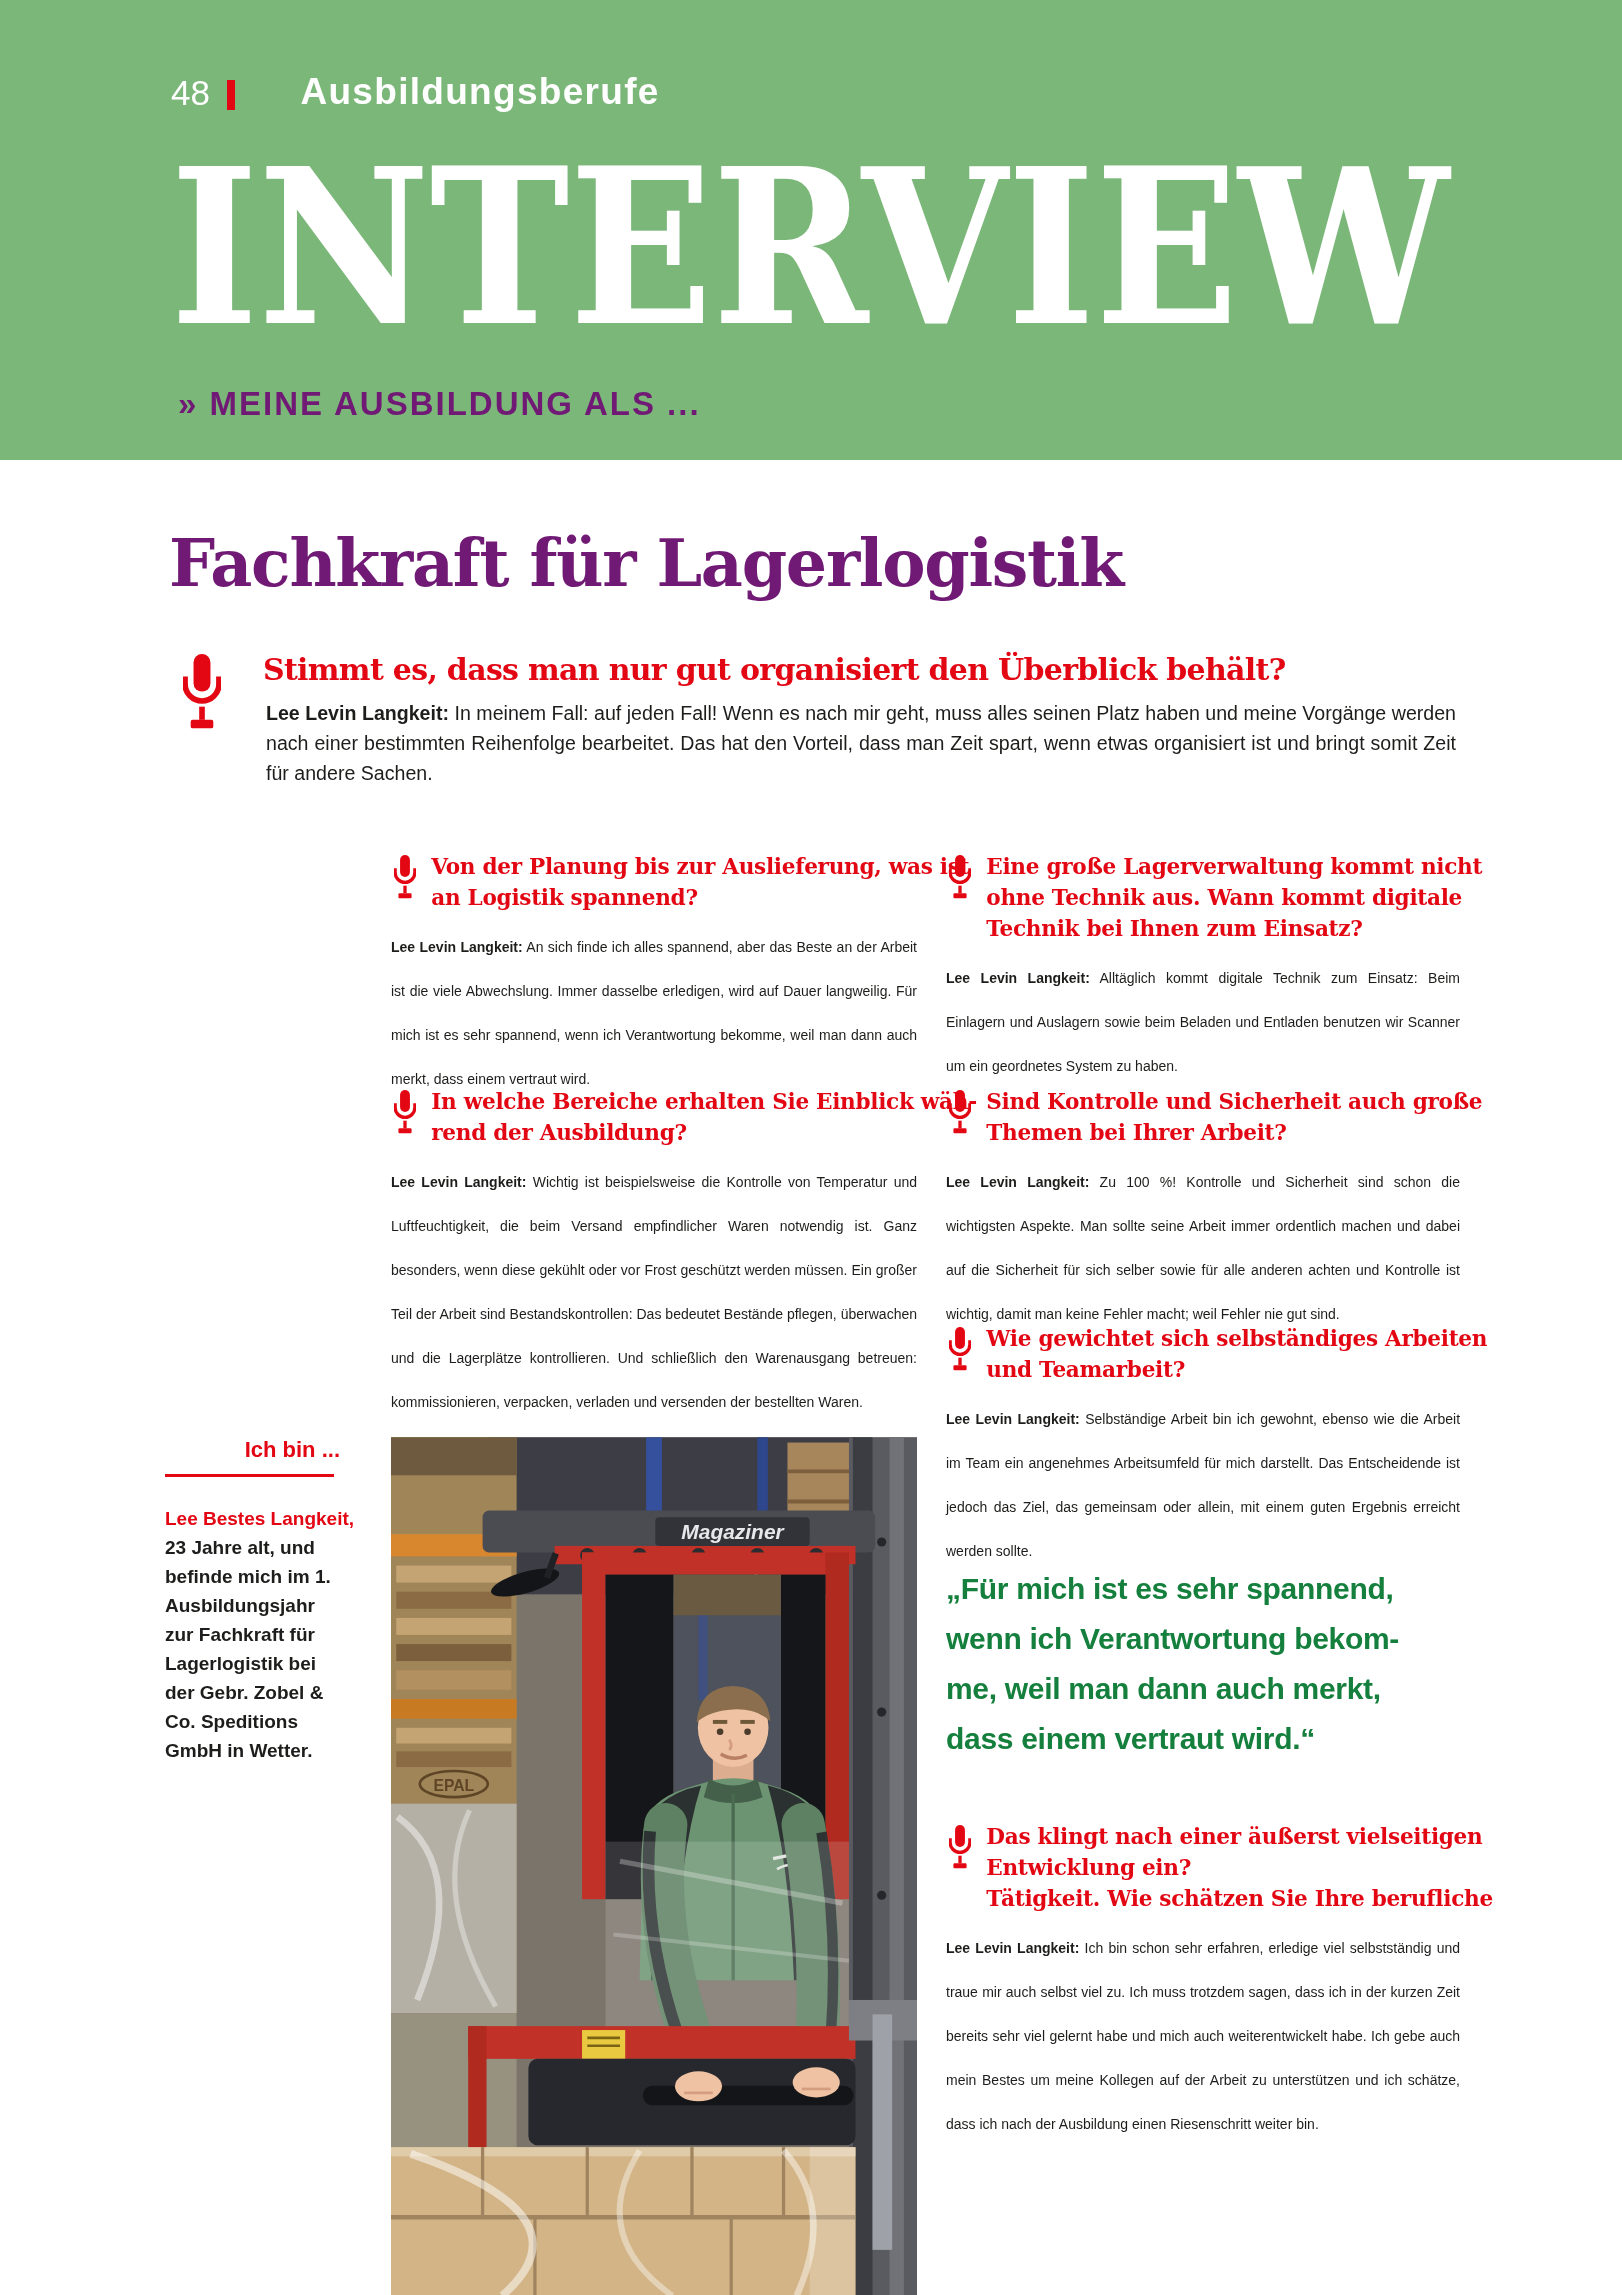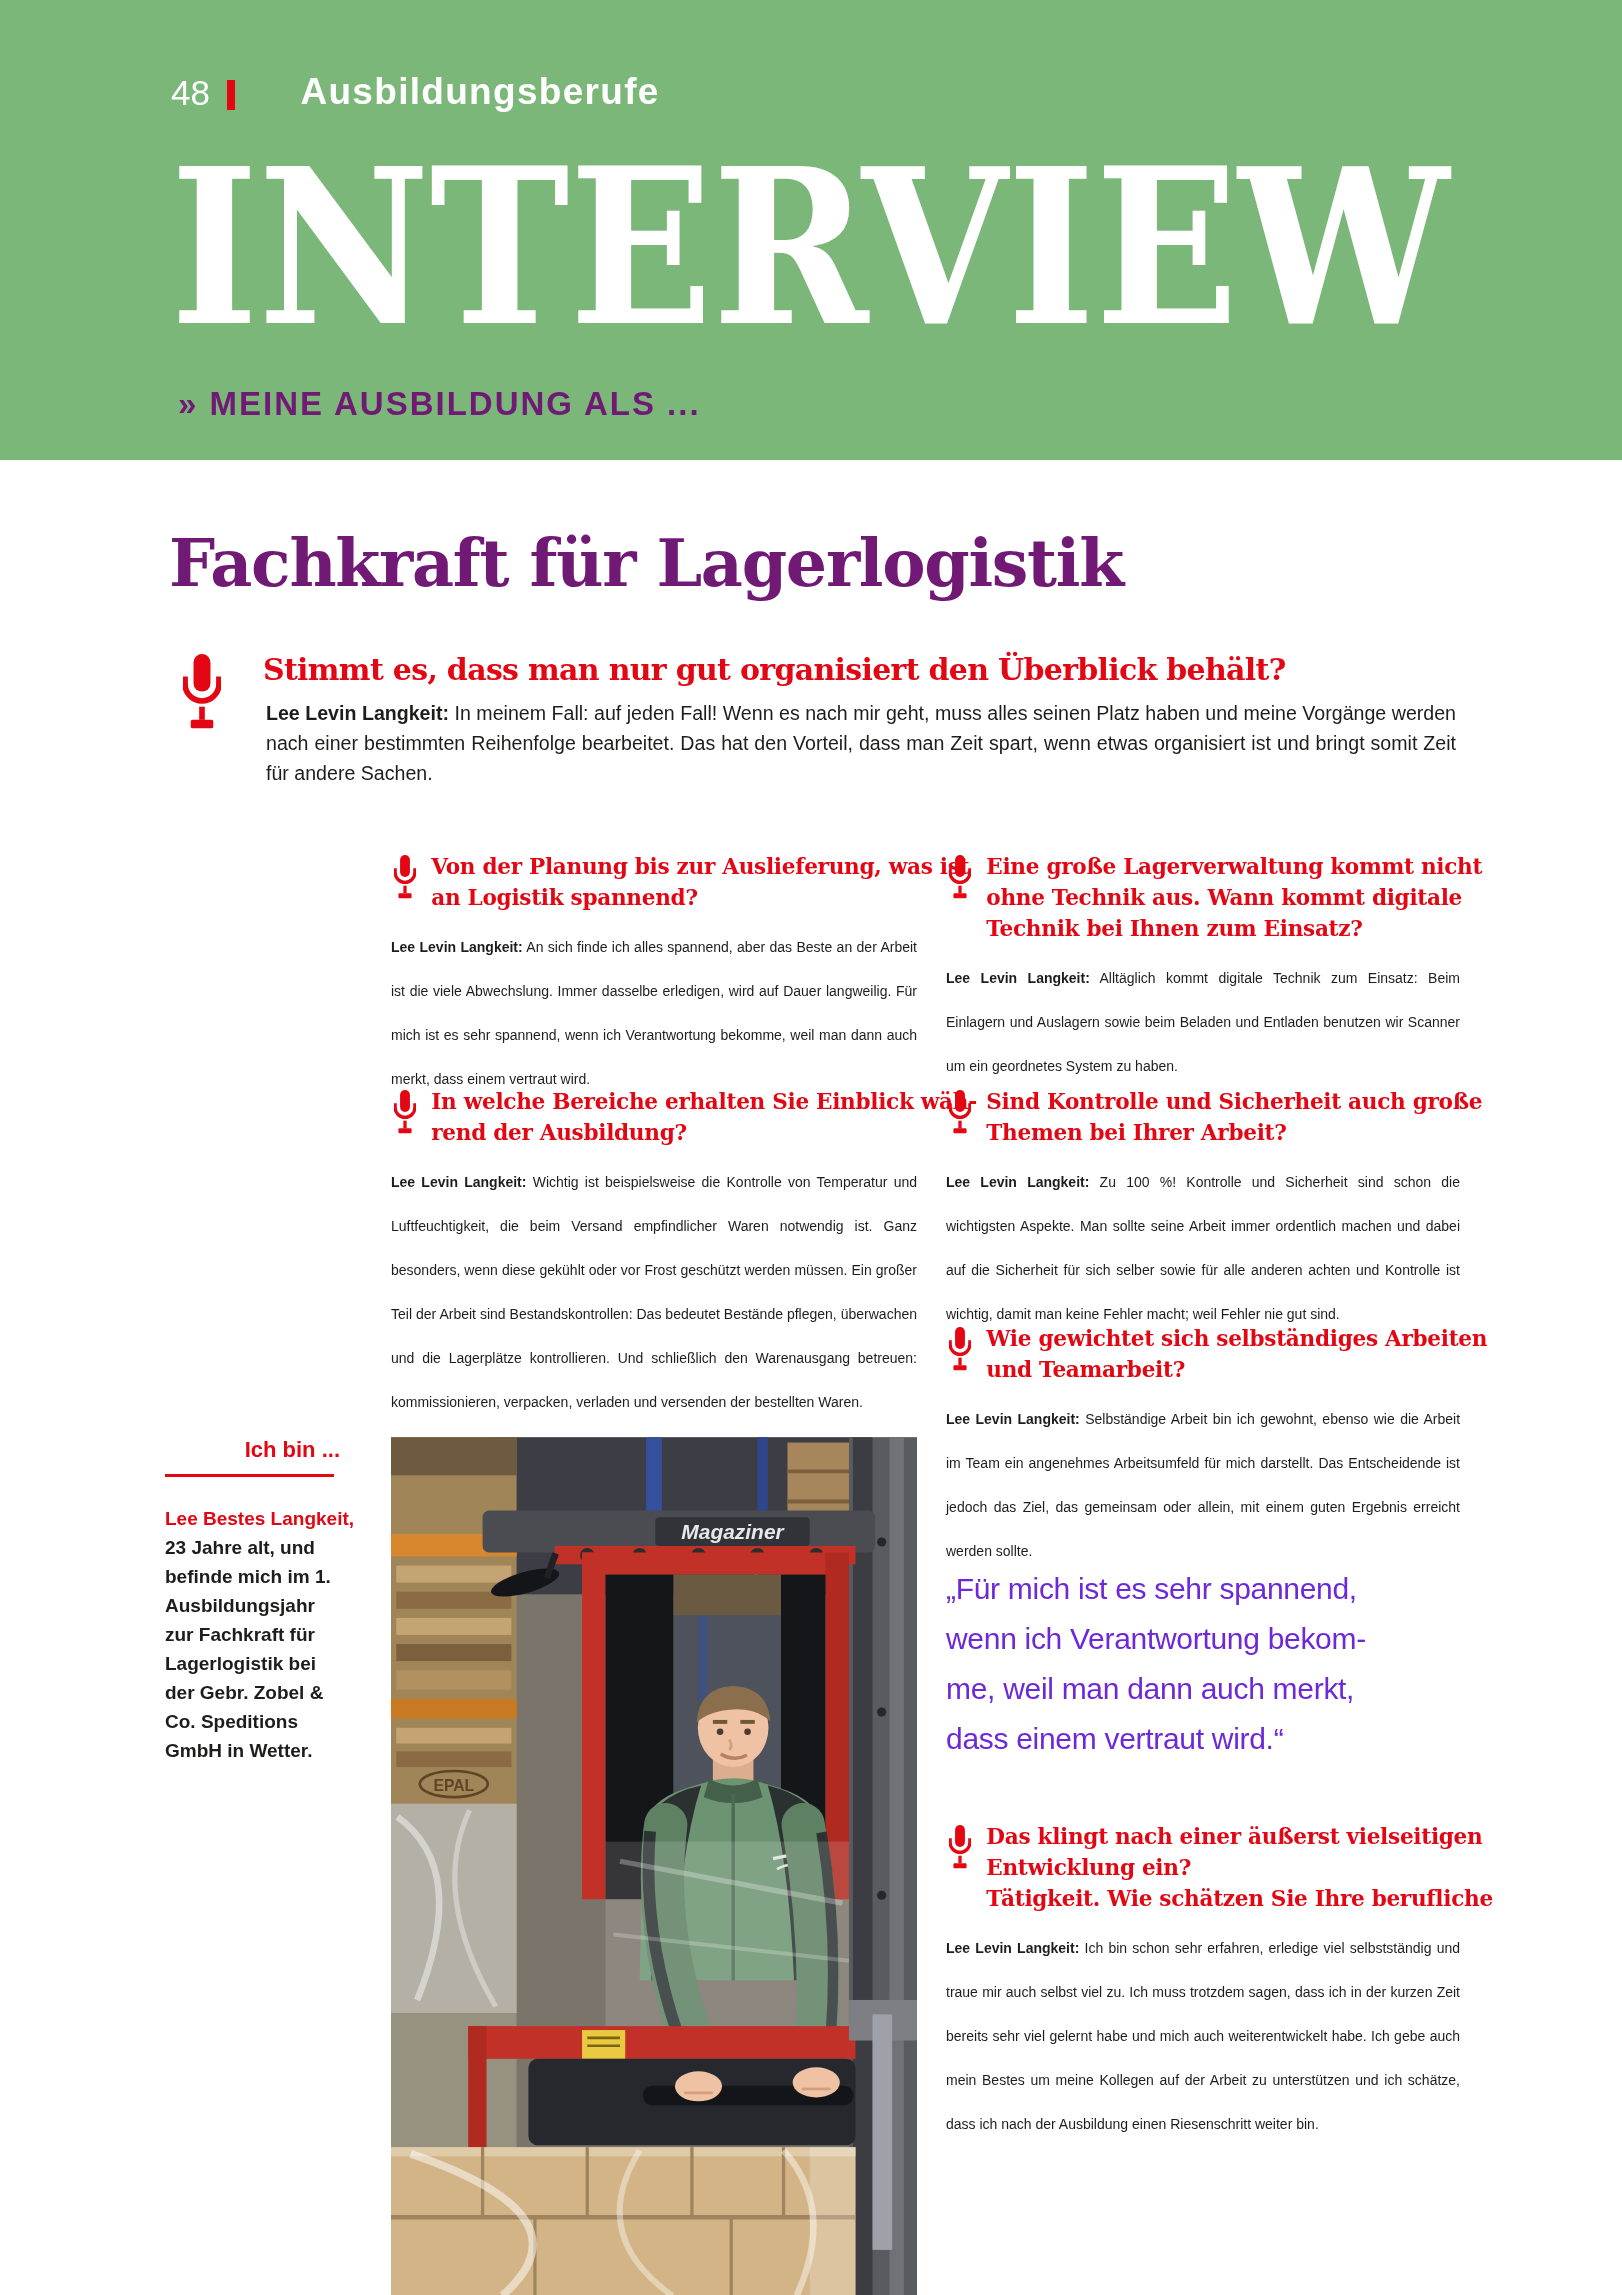--- a/index.html
+++ b/index.html
@@ -40,21 +40,21 @@
   .qrow{display:flex;align-items:flex-start;}
   .qrow .mic{flex:0 0 auto;margin:3.9px 15.7px 0 2.6px;}
   .qtext{margin:0;font-family:"DejaVu Serif",serif;font-weight:bold;font-size:21.6px;line-height:31px;
          letter-spacing:-0.3px;color:var(--red);}
   .qline{display:block;white-space:nowrap;}
   .ans{margin:11.8px 0 0 0;font-size:14px;line-height:44px;text-align:justify;}
   .ans b{font-weight:bold;}
 
   
   .quote{position:absolute;left:946px;top:1564px;width:523px;margin:0;
-         font-weight:normal;font-size:30px;line-height:50px;letter-spacing:-0.3px;color:#6d28d9;}
+         font-weight:bold;font-size:30px;line-height:50px;letter-spacing:-0.3px;color:#15803d;}
   .quote .qline{white-space:nowrap;}
 
   
   .sidebar{position:absolute;left:165px;top:1437px;width:175px;}
   .sb-head{margin:0;color:var(--red);font-weight:bold;font-size:22px;white-space:nowrap;text-align:right;}
   .sb-rule{width:169px;height:3.3px;background:var(--red);margin-top:10.5px;}
   .sb-name{margin:27.5px 0 0 0;color:var(--red);font-weight:bold;font-size:19px;line-height:29px;white-space:nowrap;}
   .sb-bio{margin:0;font-weight:bold;font-size:19px;line-height:29px;}
 
   

